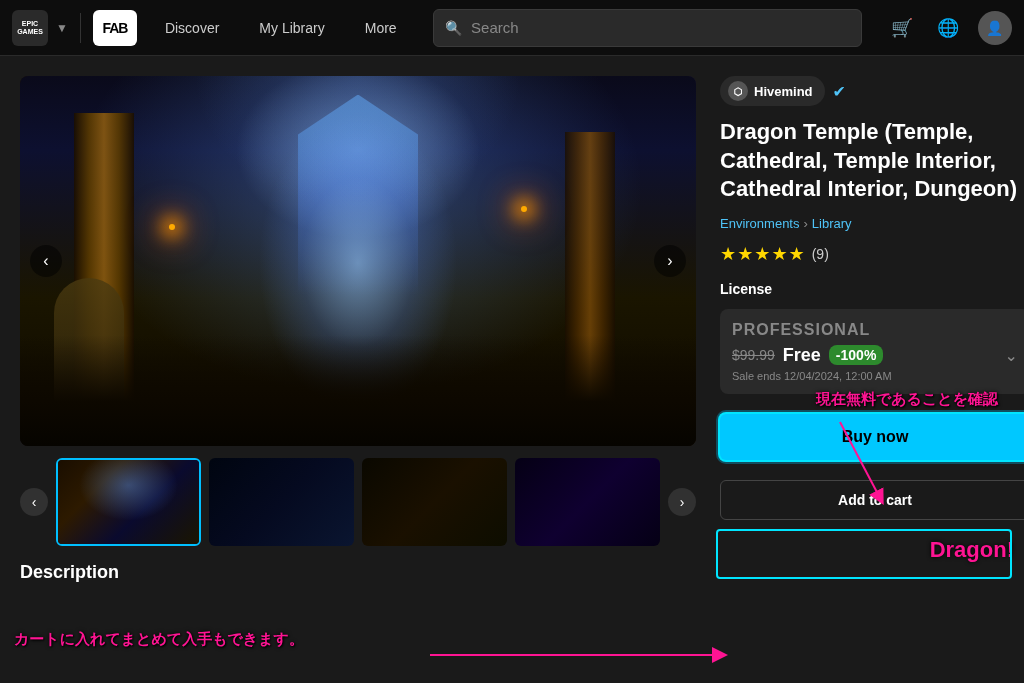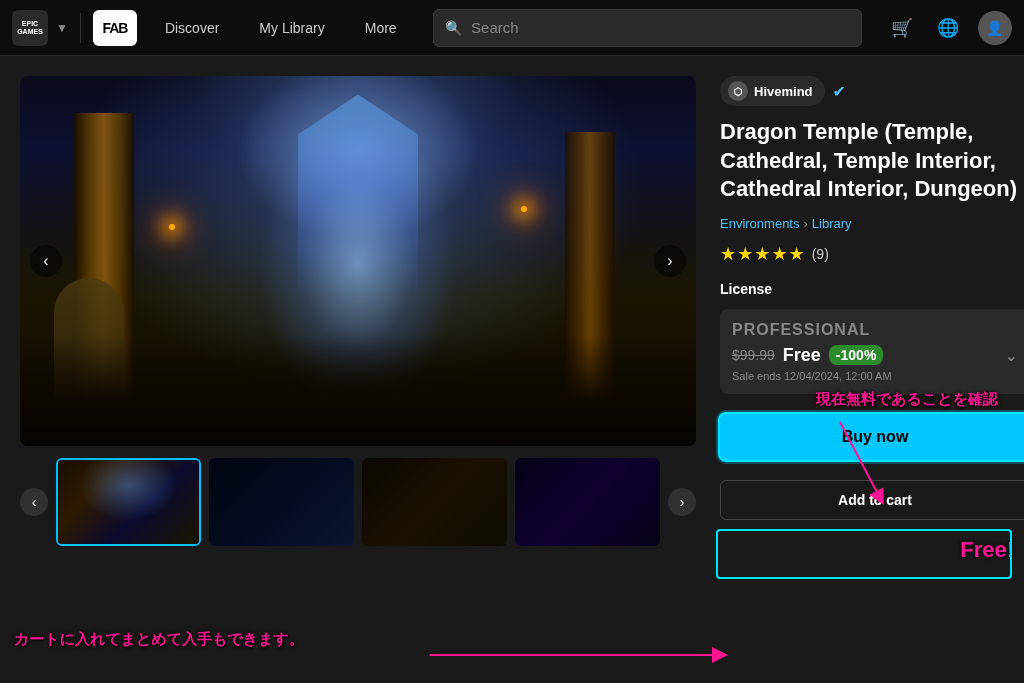--- a/index.html
+++ b/index.html
@@ -531,20 +531,21 @@
         </div>
         <div class="thumb-item">
           <div class="thumb-bg-4"></div>
         </div>
       </div>
       <div class="thumb-arrow">
         <span>›</span>
       </div>
     </div>
 
+    <div class="description-title">Description</div>
   </div>
 
   <div class="right-panel">
 
     <div class="seller-row">
       <div class="seller-badge">
         <div class="seller-icon">⬡</div>
         <span>Hivemind</span>
       </div>
       <span class="verified-icon">✔</span>
@@ -593,21 +594,21 @@
 
   <svg style="position:absolute;inset:0;width:1024px;height:683px;pointer-events:none;" viewBox="0 0 1024 683">
     <line x1="840" y1="422" x2="880" y2="498" stroke="#ff1493" stroke-width="2" marker-end="url(#arrowhead)"></line>
     <defs>
       <marker id="arrowhead" markerWidth="8" markerHeight="8" refX="4" refY="4" orient="auto">
         <path d="M0,0 L8,4 L0,8 Z" fill="#ff1493"></path>
       </marker>
     </defs>
   </svg>
 
-  <div class="click-text" style="bottom: 120px; right: 10px;">Free!</div>
+  <div class="click-text" style="bottom: 120px; right: 10px;">Dragon!</div>
 
   <div class="annotation-box" style="bottom: 104px; right: 12px; width: 296px; height: 50px; border-color: #00e5ff; border-width: 2.5px;"></div>
 
   <div class="annotation-text-jp" style="bottom: 34px; left: 14px; font-size: 15px;">カートに入れてまとめて入手もできます。</div>
 
   <svg style="position:absolute;inset:0;width:1024px;height:683px;pointer-events:none;" viewBox="0 0 1024 683">
     <line x1="430" y1="655" x2="720" y2="655" stroke="#ff1493" stroke-width="2" marker-end="url(#arrowhead2)"></line>
     <defs>
       <marker id="arrowhead2" markerWidth="8" markerHeight="8" refX="4" refY="4" orient="auto">
         <path d="M0,0 L8,4 L0,8 Z" fill="#ff1493"></path>

